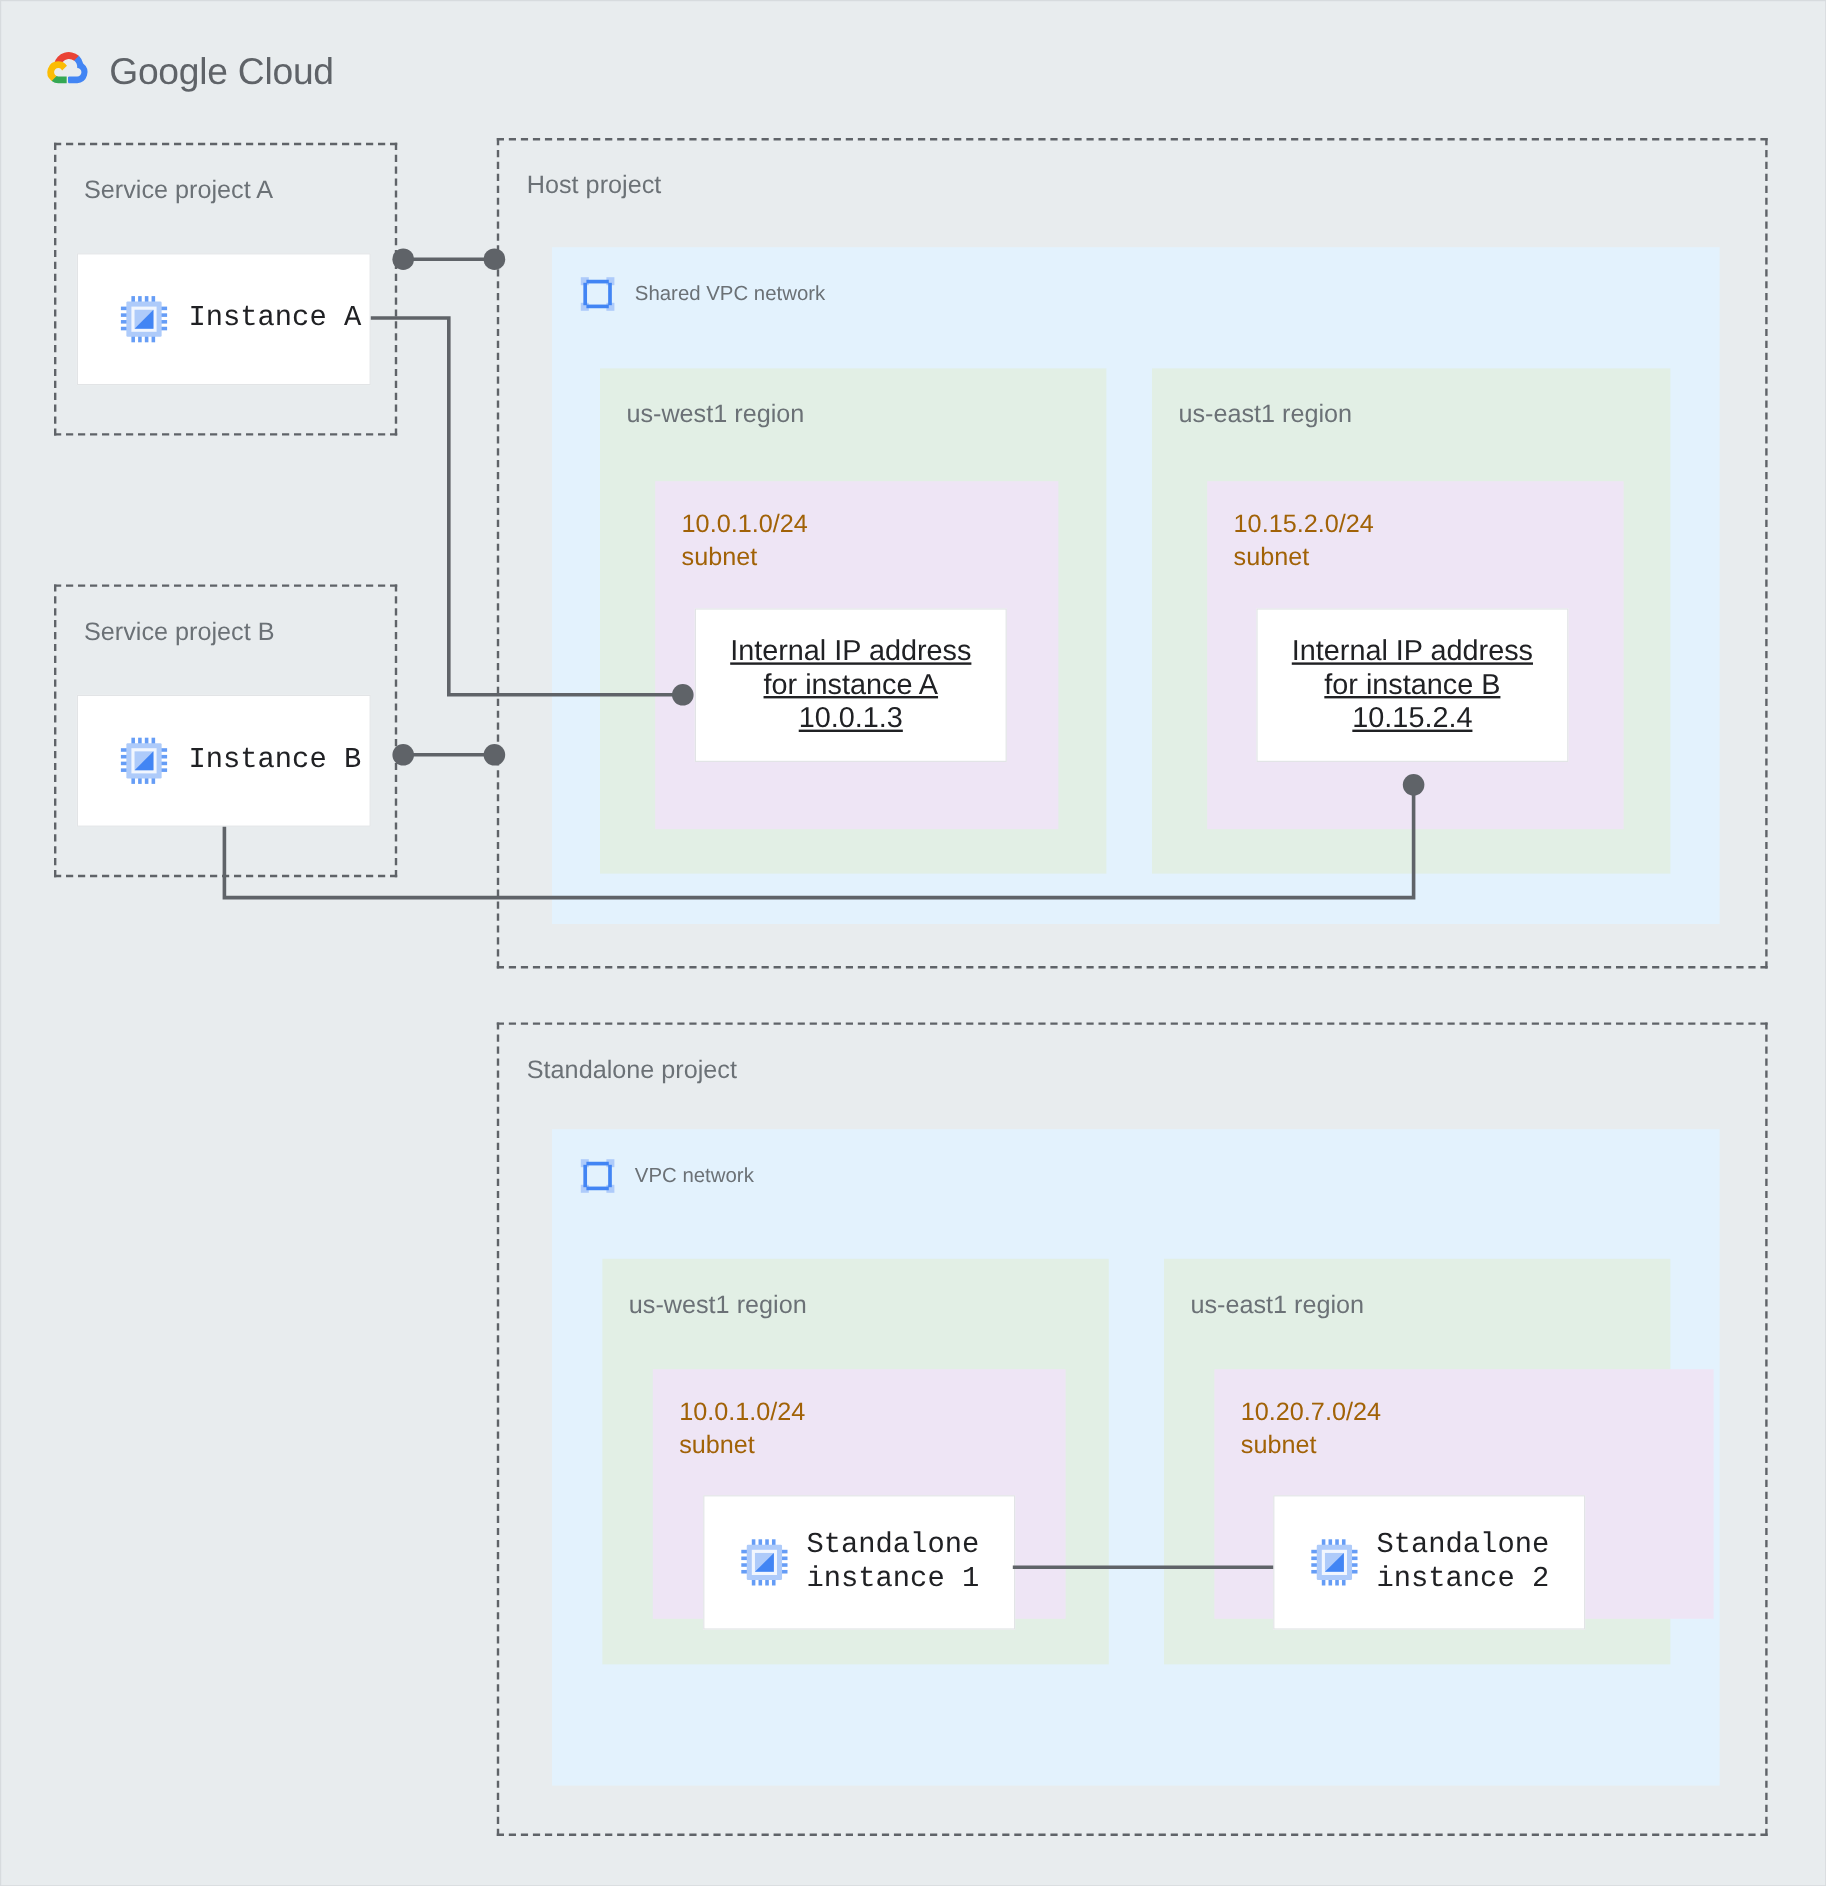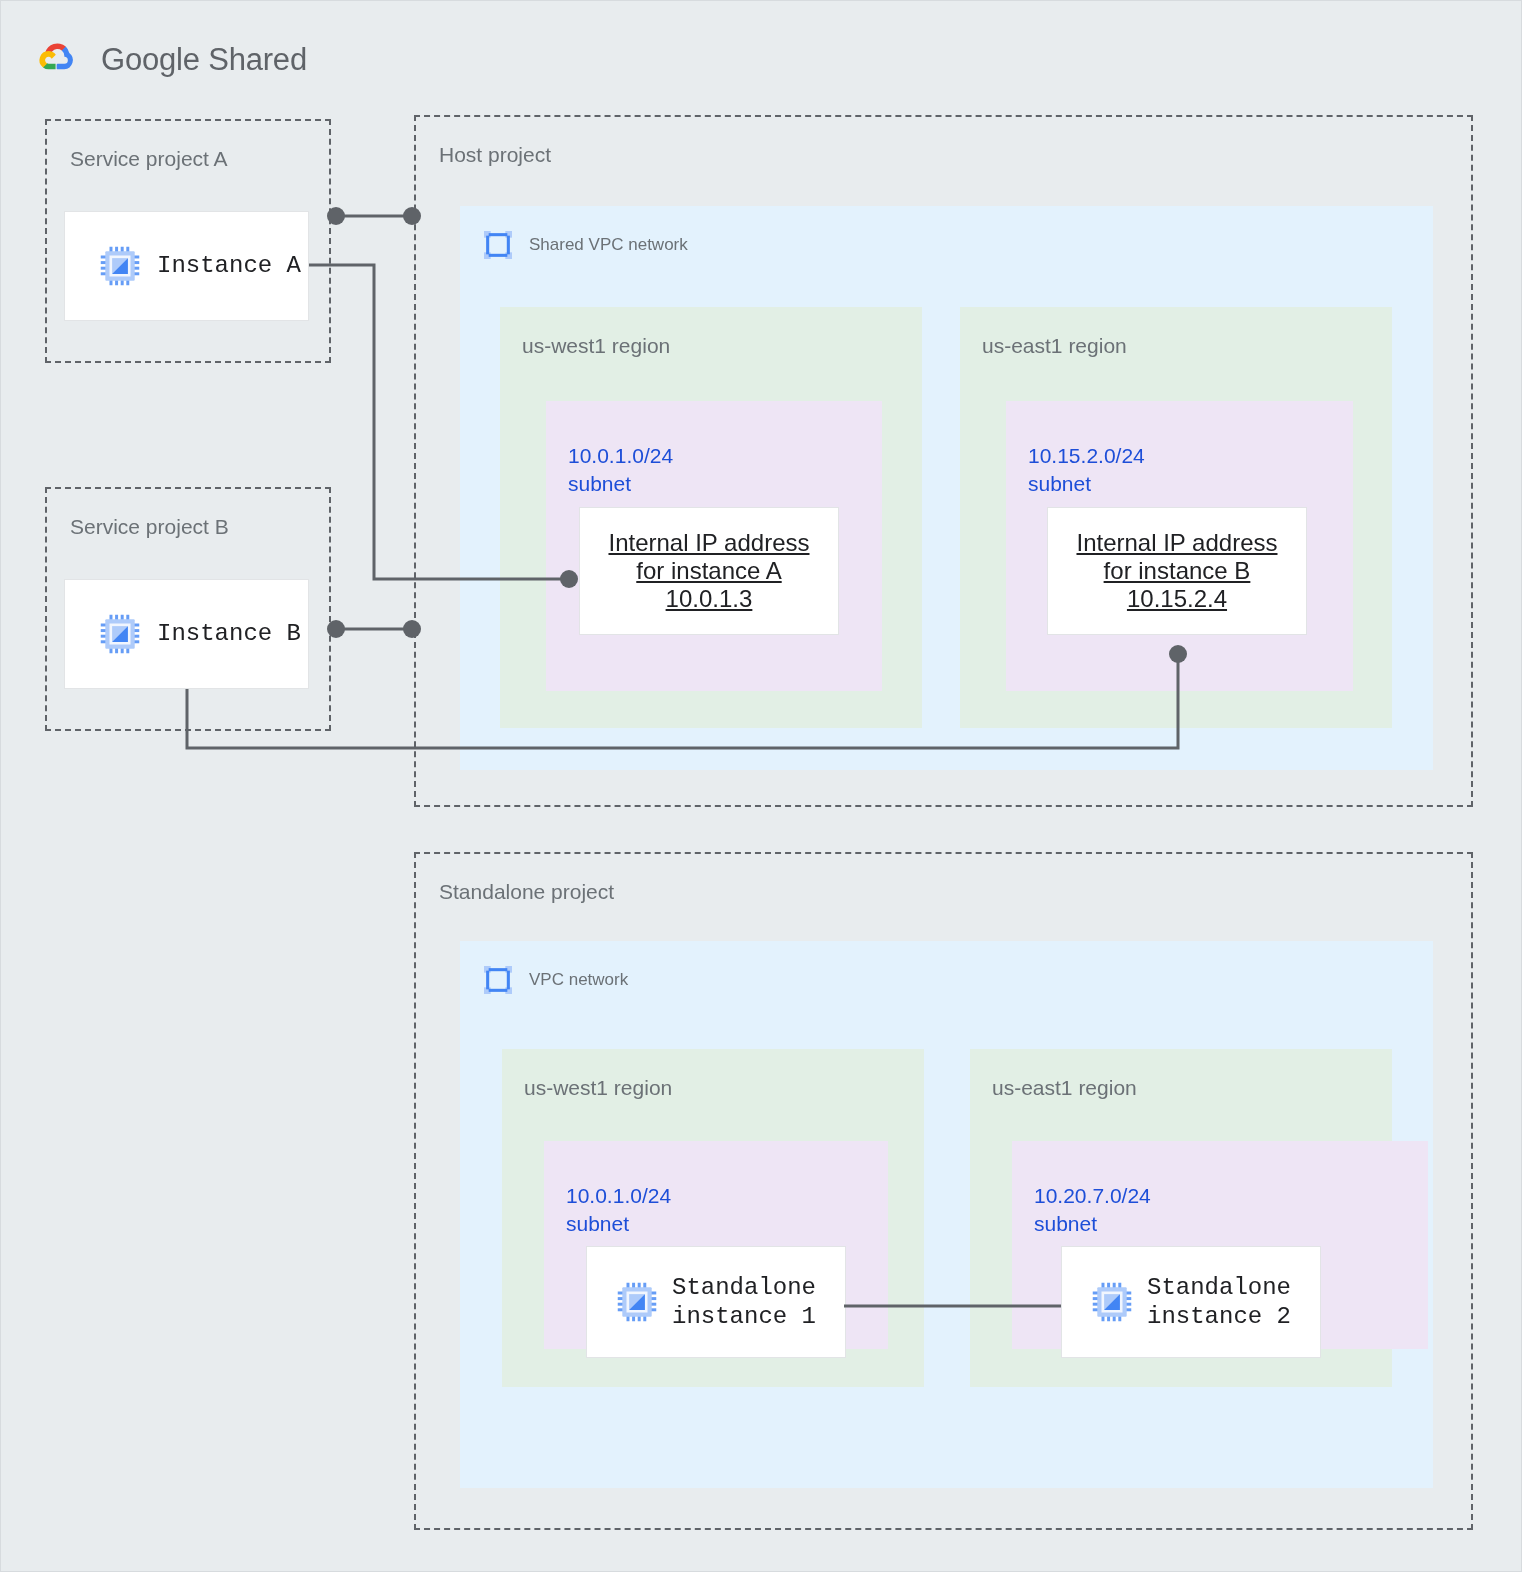--- a/index.html
+++ b/index.html
@@ -26,21 +26,21 @@
     align-items: center;
     gap: 14px;
   }
   #logo-mark { width: 42px; height: 42px; display:block; }
   #logo-text {
     font-size: 31px;
     color: #5f6368;
     letter-spacing: -0.2px;
     white-space: nowrap;
   }
-  #logo-text .b { color:#5f6368; font-weight:400;margin-left:10px; }
+  #logo-text .b { color:#5f6368; font-weight:400; }
 
   
   .project {
     position: absolute;
     border: 2px dashed #5f6368;
     box-sizing: border-box;
     background: transparent;
   }
   .project > .proj-label {
     position: absolute;
@@ -103,23 +103,23 @@
   }
 
   
   .subnet {
     position: absolute;
     background: #eee5f5;
     box-sizing: border-box;
   }
   .subnet > .subnet-label {
     position: absolute;
-    left: 22px; top: 41px;
+    left: 22px; top: 22px;
     font-size: 21px;
-    color: #1d4ed8;
+    color: #a16207;
     line-height: 1.32;
     white-space: pre-line;
   }
 
   
   .ipbox {
     position: absolute;
     background: #ffffff;
     border: 1px solid #e2e4e6;
     box-sizing: border-box;
@@ -151,21 +151,21 @@
 
 <div id="canvas">
 
   <div id="logo-wrap">
     <svg id="logo-mark" viewBox="0 0 48 48">
       <path d="M30.6 13.2h1.1l3.2-3.2.2-1.4A14.4 14.4 0 0 0 11.6 16a1.7 1.7 0 0 1 1.1-.07l6.4-1.06s.33-.54.5-.5a8 8 0 0 1 11-1.2z" fill="#EA4335"></path>
       <path d="M39.2 16A14.4 14.4 0 0 0 35.1 8.6l-4.5 4.5a8 8 0 0 1 2.94 6.35v.8a4 4 0 0 1 0 8h-8l-.8.81v4.8l.8.77h8A10.4 10.4 0 0 0 39.2 16z" fill="#4285F4"></path>
       <path d="M15.5 34.6h8v-6.4h-8a3.97 3.97 0 0 1-1.64-.36l-1.13.35-3.23 3.2-.28 1.09a10.33 10.33 0 0 0 6.28 2.12z" fill="#34A853"></path>
       <path d="M15.5 13.8A10.4 10.4 0 0 0 9.22 32.5l4.64-4.64a4 4 0 1 1 5.29-5.29l4.64-4.64a10.38 10.38 0 0 0-8.29-4.13z" fill="#FBBC04"></path>
     </svg>
-    <div id="logo-text"><span class="b">Google</span> <span>Shared</span></div>
+    <div id="logo-text"><span class="b">Google</span> <span>Cloud</span></div>
   </div>
 
   <div class="project" style="left:44px; top:118px; width:286px; height:244px;">
     <div class="proj-label">Service project A</div>
   </div>
 
   <div class="instance-card" style="left:63px; top:210px; width:245px; height:110px;">
     <svg width="42" height="42" viewBox="0 0 24 24">
       <g fill="#669df6">
         <rect x="6" y="1" width="1.7" height="3"></rect>

